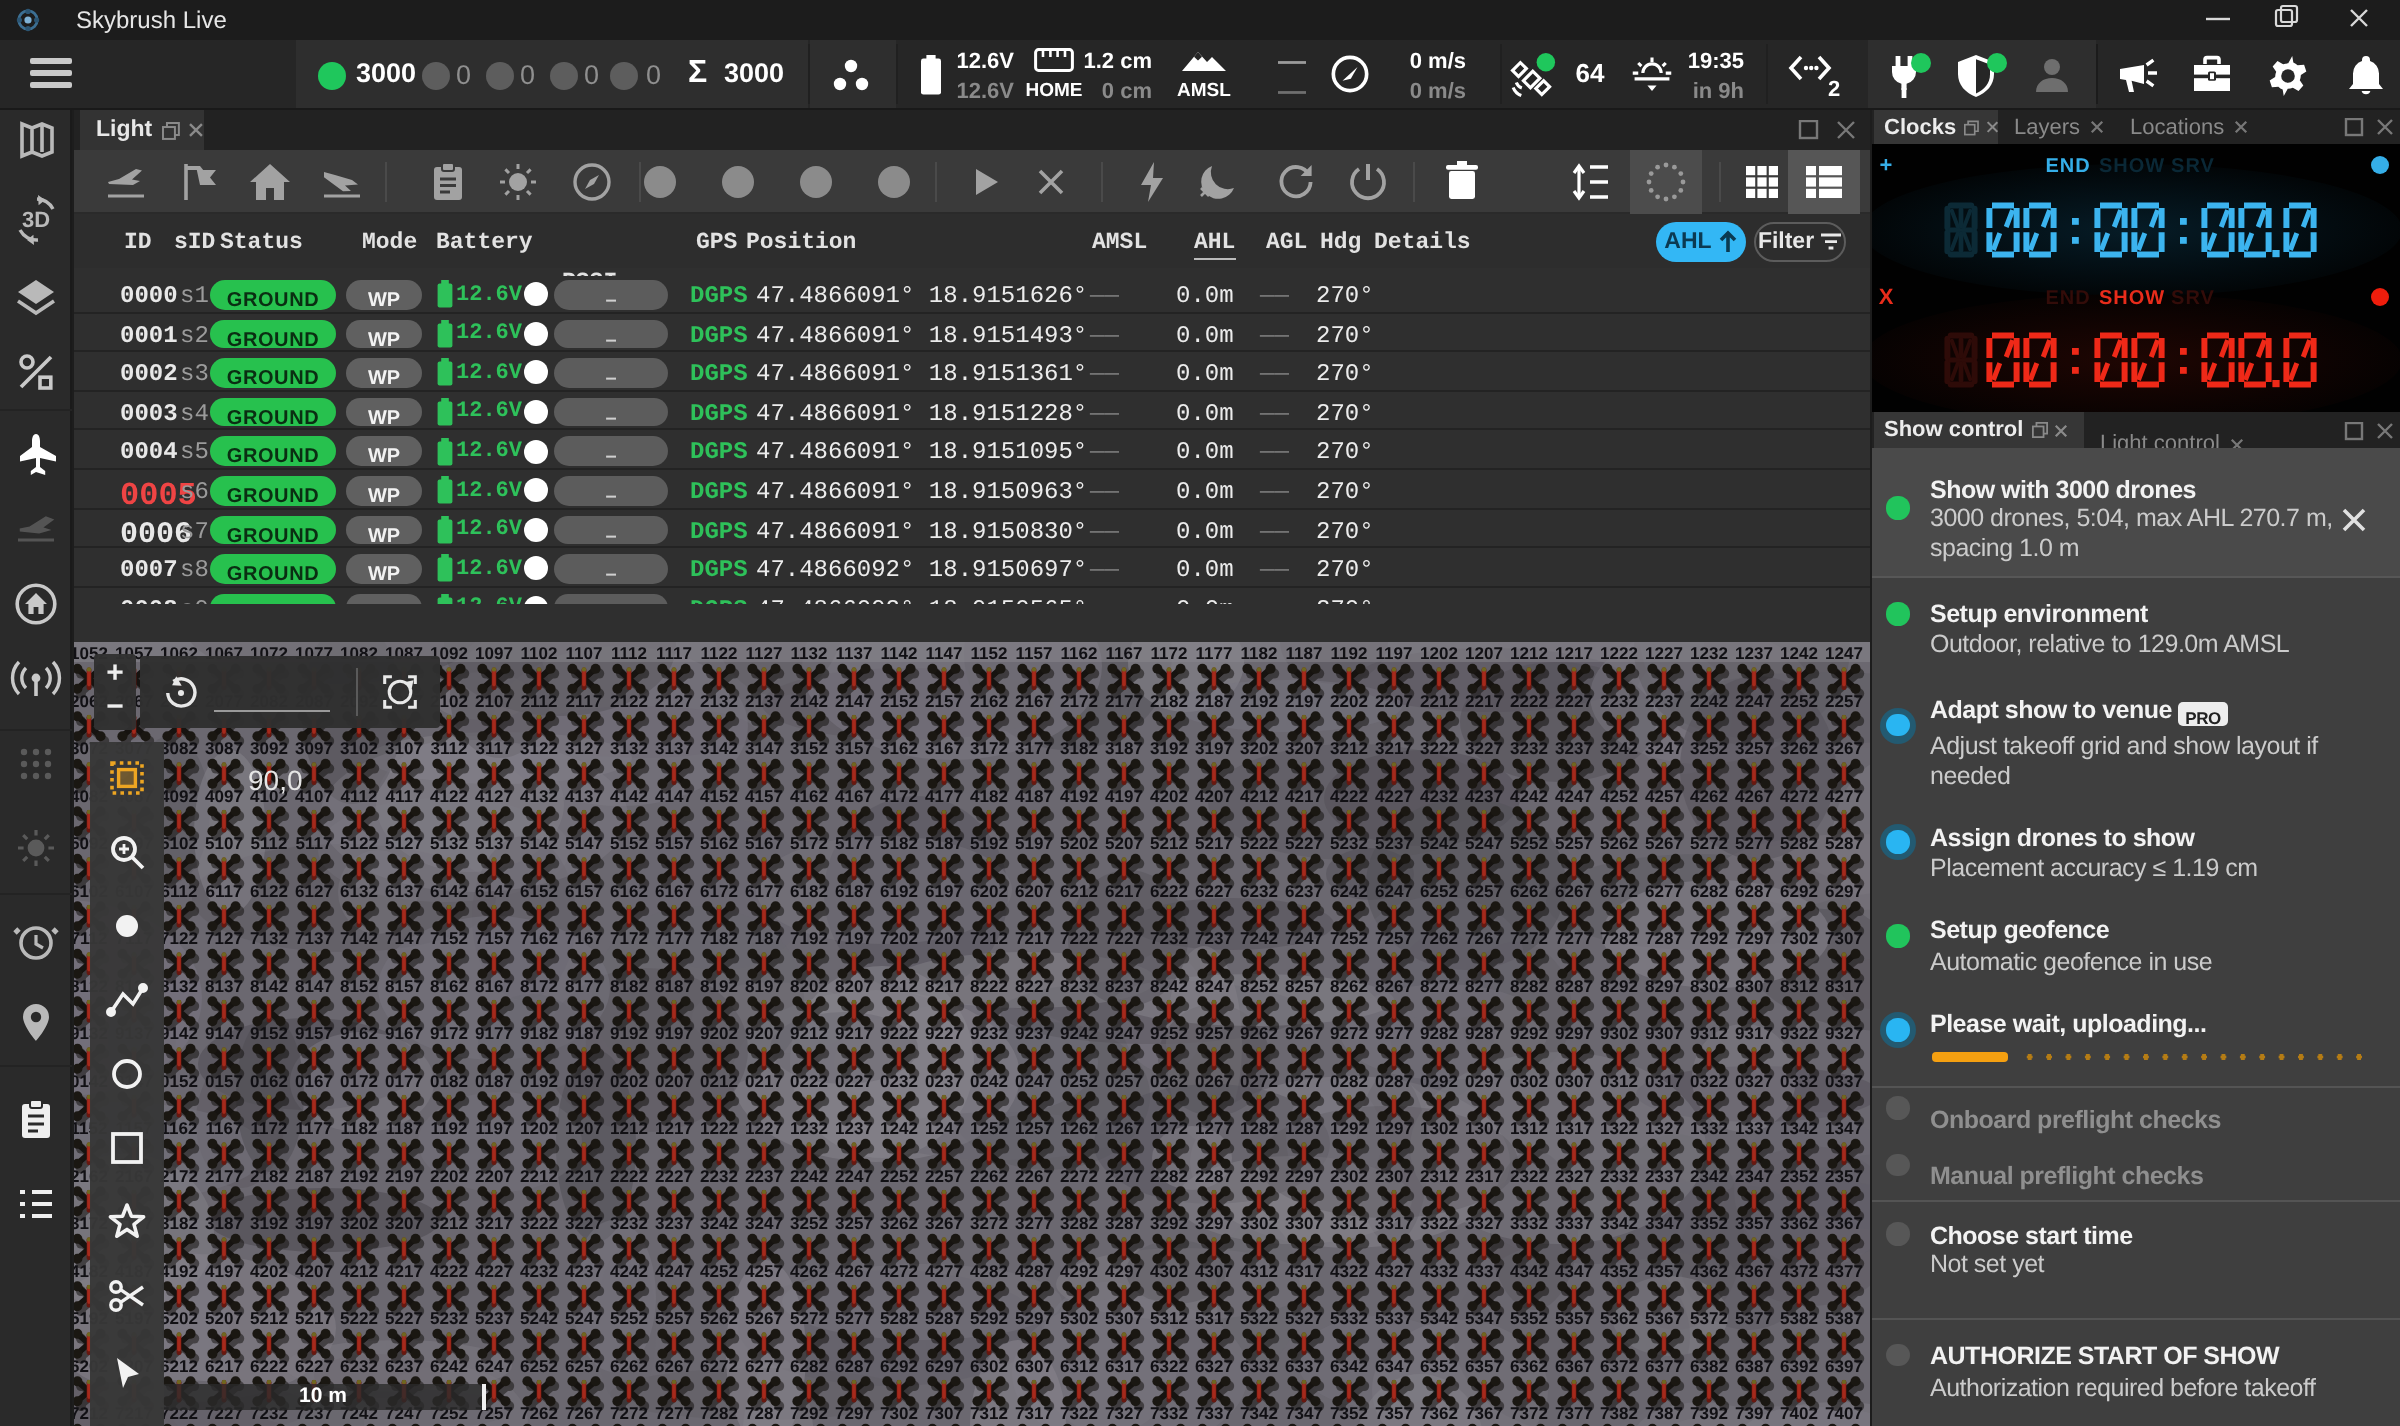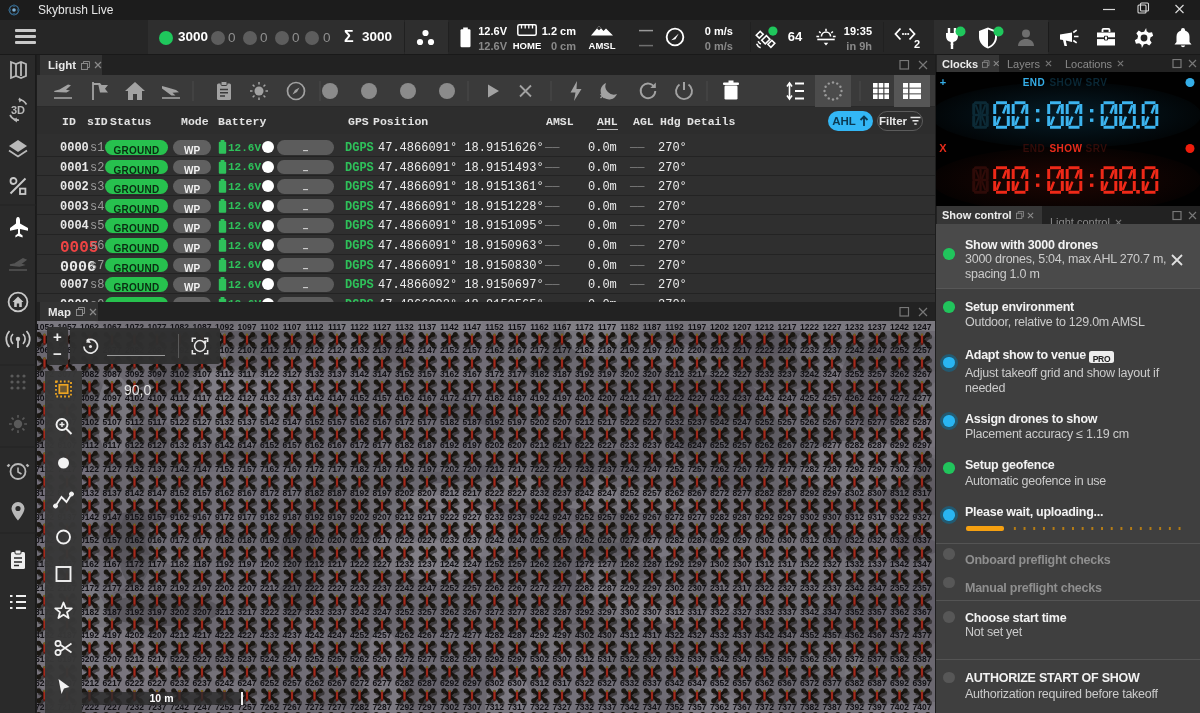--- a/index.html
+++ b/index.html
@@ -602,36 +602,20 @@
   <span class="abs mono" style="left:308px;top:3px;font-size:12px;font-weight:bold;color:#2ec15a;">DGPS</span>
   <span class="abs mono" style="left:341px;top:3px;font-size:12px;color:#ececec;">47.4866092° 18.9150565°</span>
   <span class="abs mono" style="left:508px;top:3px;font-size:12px;color:#7c7c7c;">——</span>
   <span class="abs mono" style="left:551px;top:3px;font-size:12px;color:#ececec;">0.0m</span>
   <span class="abs mono" style="left:593px;top:3px;font-size:12px;color:#7c7c7c;">——</span>
   <span class="abs mono" style="left:621px;top:3px;font-size:12px;color:#ececec;">270°</span>
  </div>
 </div>
 
 <div class="abs" style="left:37px;top:302px;width:898px;height:411px;background:#2f2f2f;">
- <div class="abs" style="left:0;top:0;width:898px;height:19px;background:#222222;">
-  <div class="abs flex" style="left:3px;top:0;width:58px;height:19px;background:#333333;padding-left:8px;">
-    <span style="color:#e8e8e8;font-size:11.5px;font-weight:bold;">Map</span>
-    <svg width="9" height="9" viewBox="0 0 9 9" style="margin-left:5px">
-          <rect x="0.5" y="2.5" width="6" height="6" fill="none" stroke="#8a8a8a"></rect>
-          <path d="M2.5 2.5 V0.5 H8.5 V6.5 H6.5" fill="none" stroke="#8a8a8a"></path>
-        </svg>
-    <svg width="8" height="8" viewBox="0 0 8 8" style="margin-left:4px">
-          <path d="M1 1 L7 7 M7 1 L1 7" stroke="#8a8a8a" stroke-width="1.2"></path>
-        </svg>
-  </div>
-  <svg class="abs" style="left:862px;top:5px" width="30" height="10" viewBox="0 0 30 10">
-   <rect x="1" y="0.5" width="8.5" height="8.5" fill="none" stroke="#787878" stroke-width="1.2"></rect>
-   <path d="M20 1 L28 9 M28 1 L20 9" stroke="#787878" stroke-width="1.2"></path>
-  </svg>
- </div>
 
  <div class="abs" style="left:0;top:19px;width:898px;height:392px;background:#6b6870;overflow:hidden;">
 
   <svg class="abs" style="left:0;top:0" width="898" height="392" viewBox="0 0 898 392">
    <defs>
     <g id="dr">
      <g opacity="0.5" transform="translate(1.8,2.4)">
       <path d="M-5.8-5 L5.8 5 M5.8-5 L-5.8 5" stroke="#0f0d0a" stroke-width="3"></path>
       <circle cx="-5.8" cy="-5" r="2.5" fill="#0f0d0a"></circle>
               <circle cx="5.8" cy="-5" r="2.5" fill="#0f0d0a"></circle>

